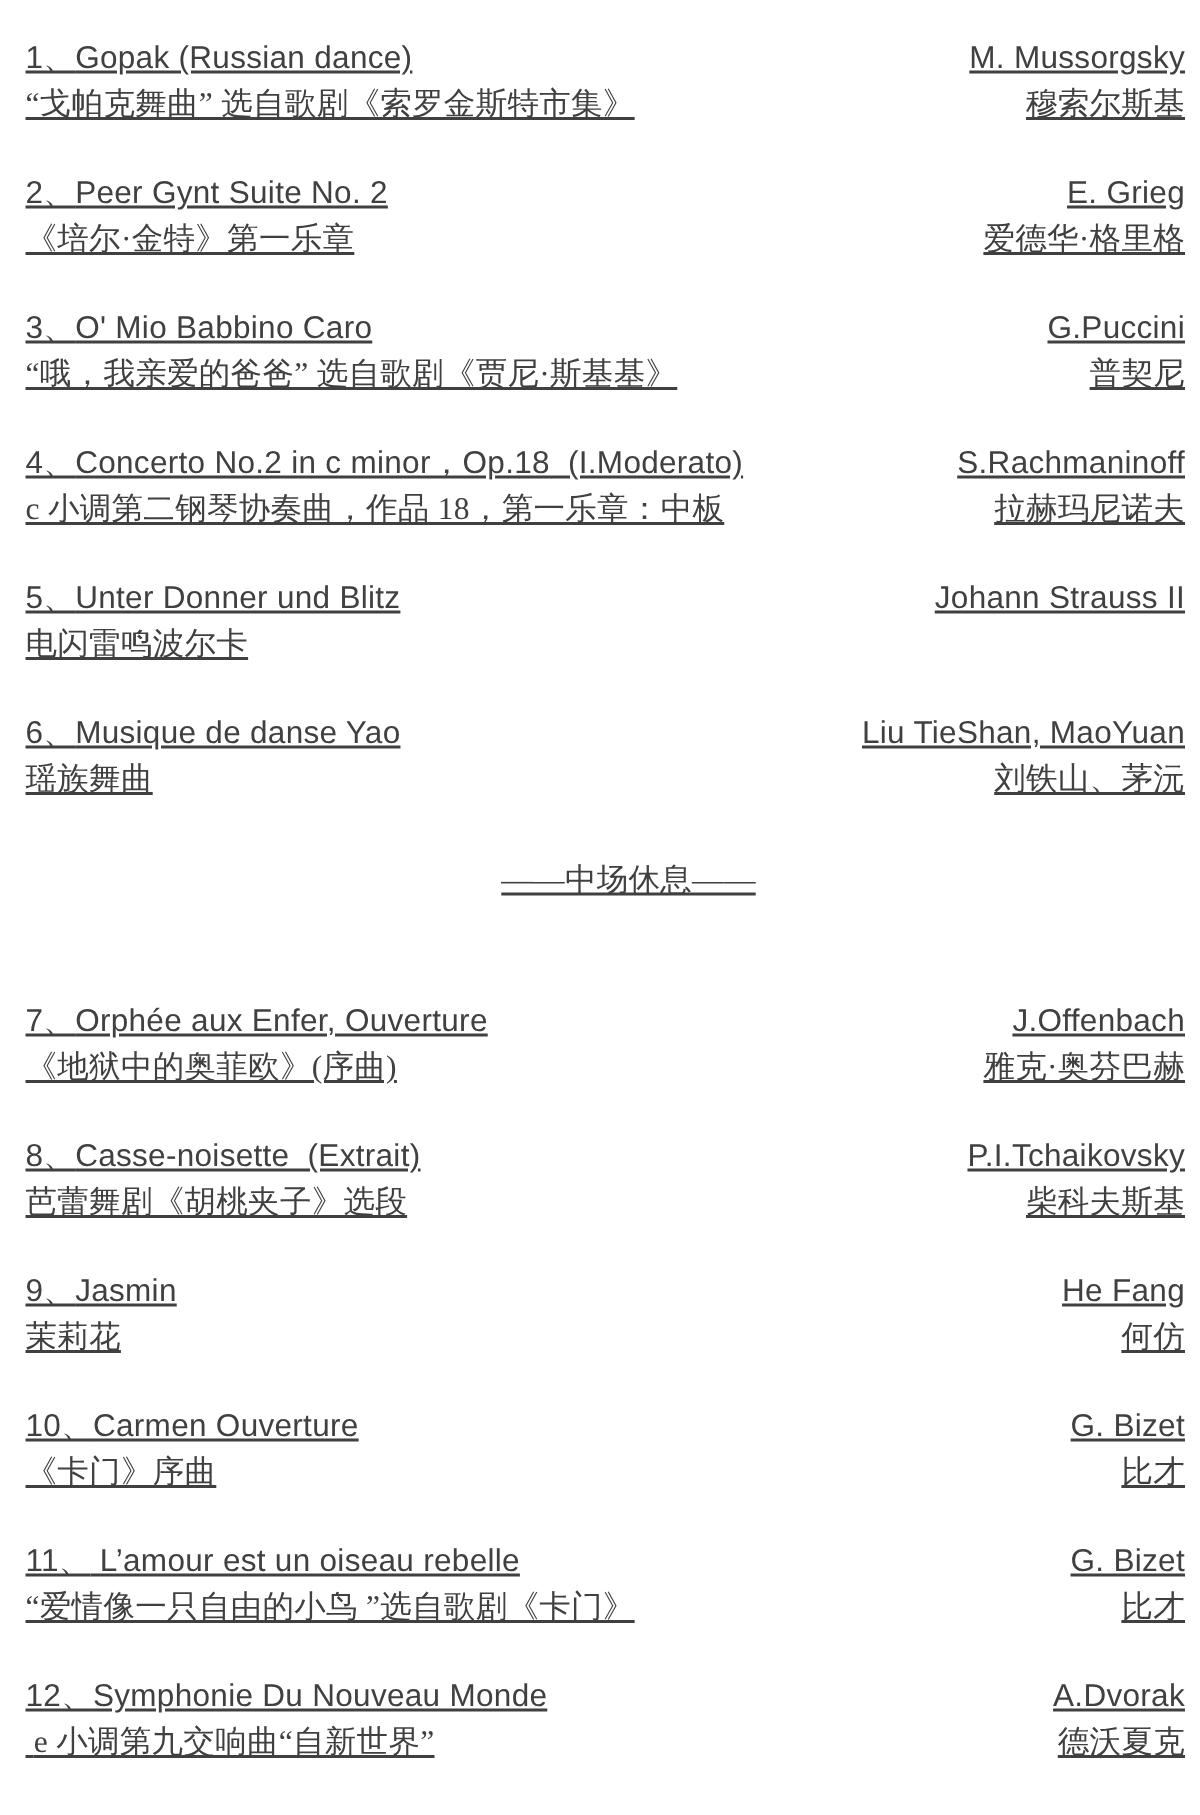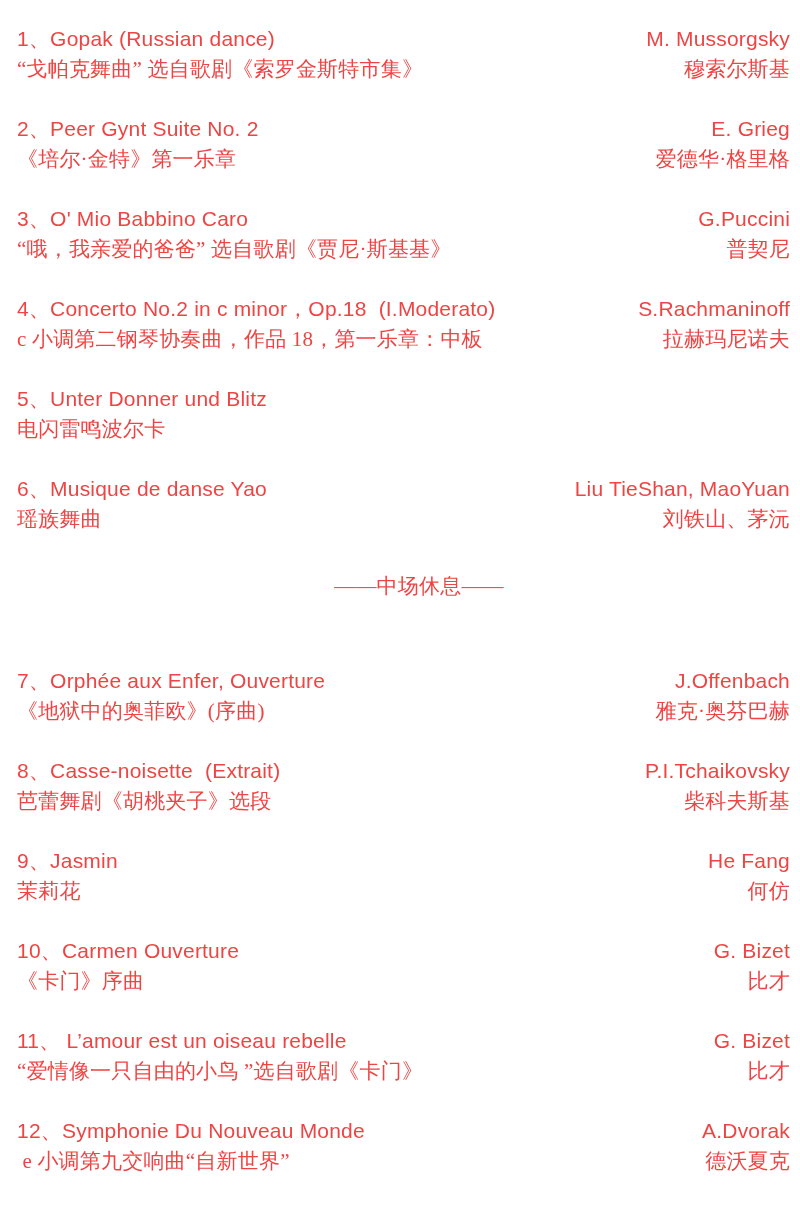--- a/index.html
+++ b/index.html
@@ -6,26 +6,27 @@
     margin: 0;
     padding: 0;
     background: #ffffff;
   }
   .page {
     position: relative;
     box-sizing: border-box;
     width: 800px;
     height: 1210px;
     background: #ffffff;
-    color: #ef4444;
+    color: #404040;
     padding: 24px 10px 0 17px;
     font-size: 21px;
     line-height: 30px;
     letter-spacing: 0.2px;
     overflow: hidden;
+    text-decoration: underline;
   }
   .item {
     height: 60px;
     margin-bottom: 30px;
   }
   .row {
     display: flex;
     justify-content: space-between;
     align-items: baseline;
   }
@@ -98,20 +99,21 @@
     </div>
     <div class="row">
       <span class="left cjk">c 小调第二钢琴协奏曲，作品 18，第一乐章：中板</span>
       <span class="right cjk">拉赫玛尼诺夫</span>
     </div>
   </div>
 
   <div class="item">
     <div class="row">
       <span class="left latin"><span>5、</span><span>Unter Donner und Blitz</span></span>
+      <span class="right latin">Johann Strauss II</span>
     </div>
     <div class="row">
       <span class="left cjk">电闪雷鸣波尔卡</span>
     </div>
   </div>
 
   <div class="item">
     <div class="row">
       <span class="left latin"><span>6、</span><span>Musique de danse Yao</span></span>
       <span class="right latin">Liu TieShan, MaoYuan</span>

